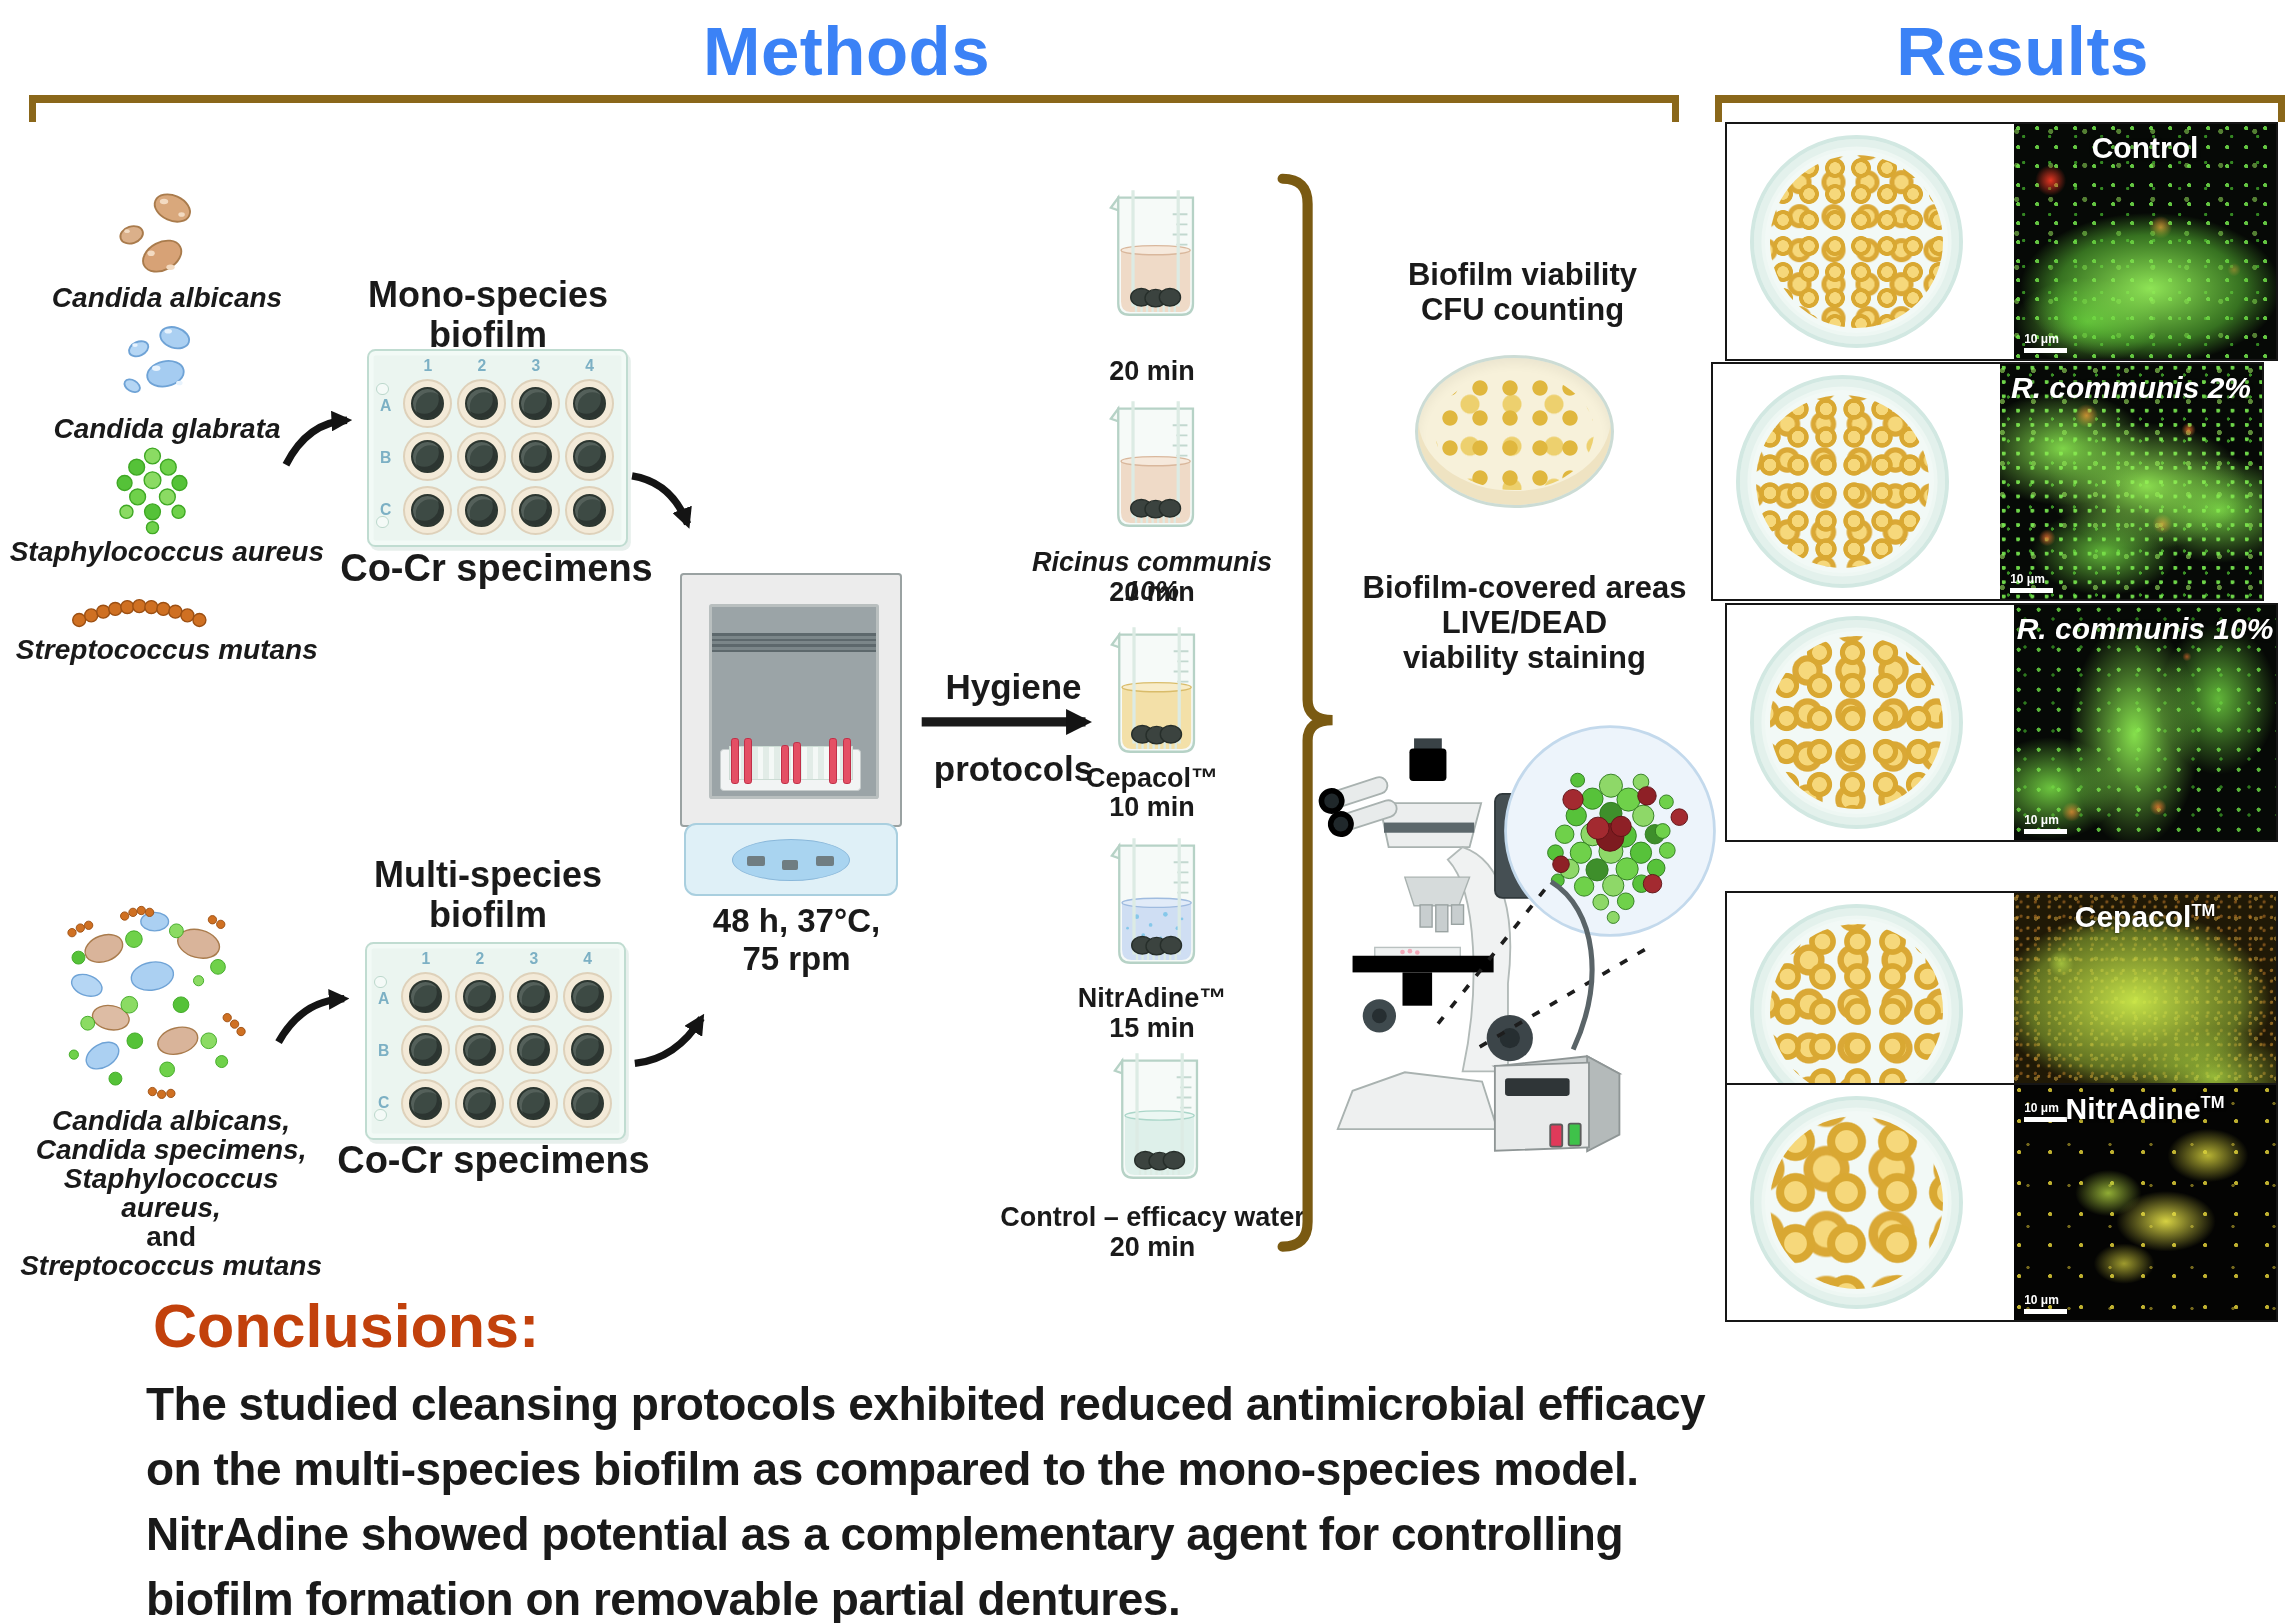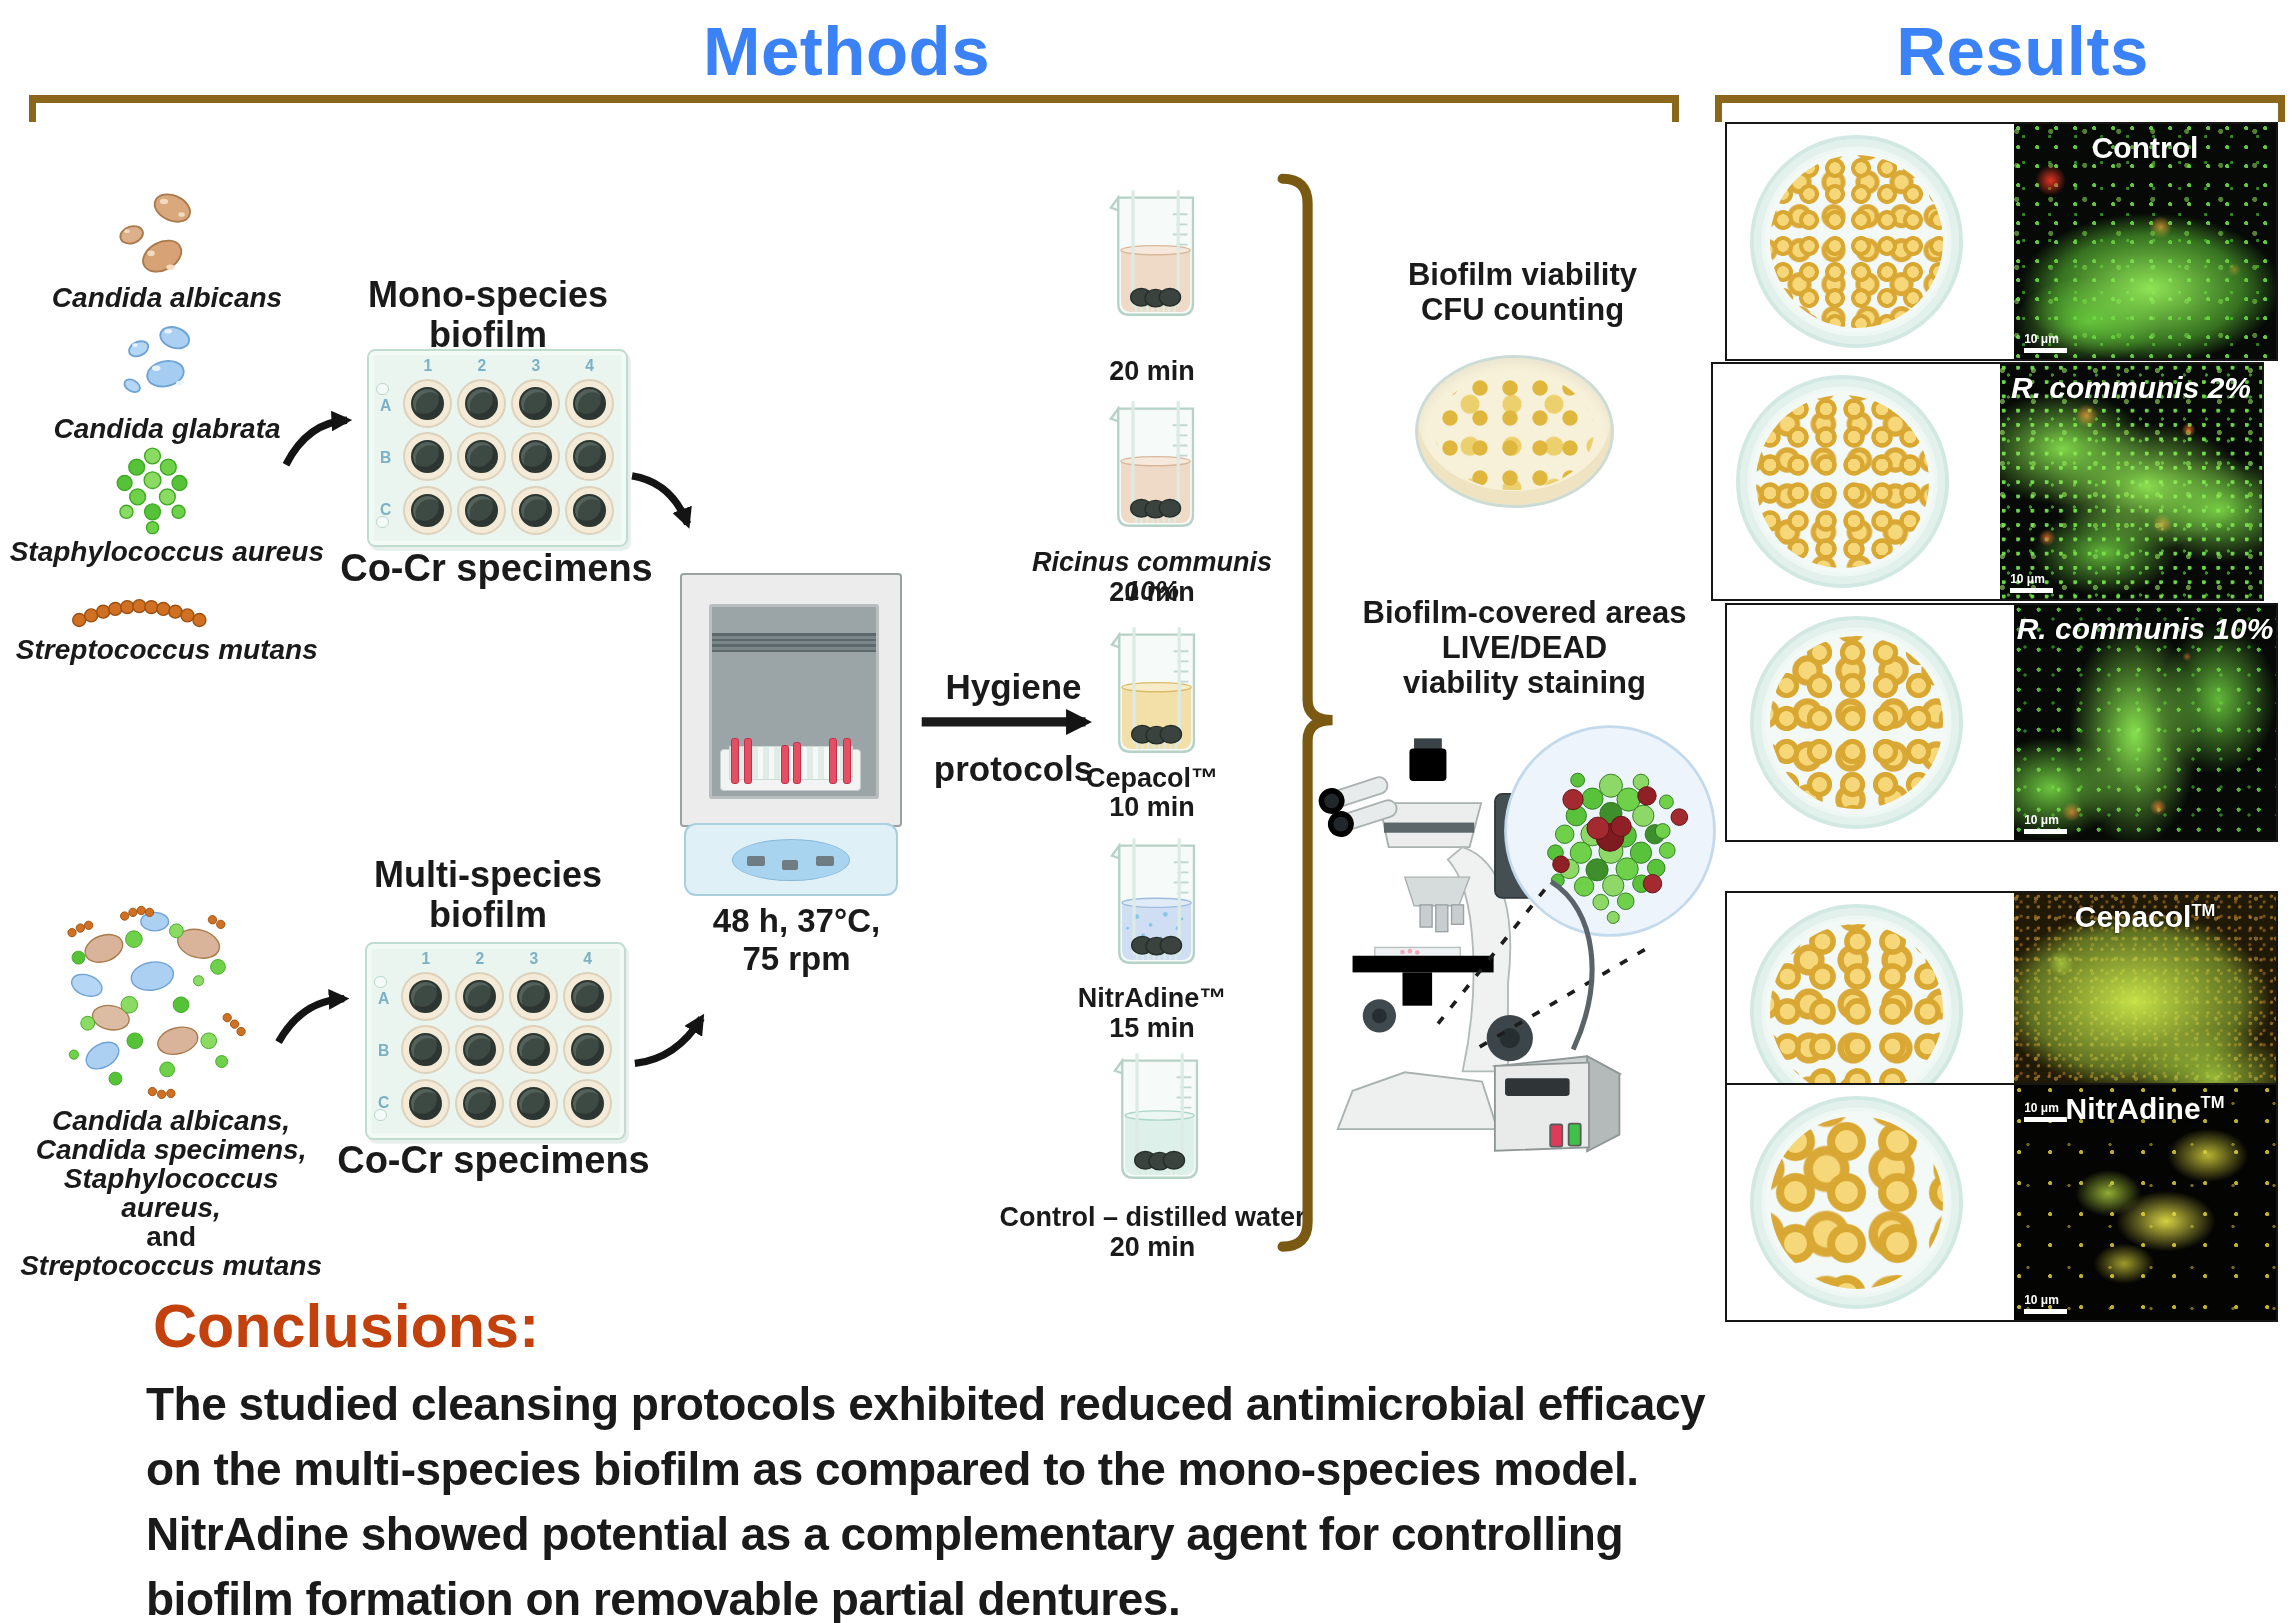--- a/index.html
+++ b/index.html
@@ -440,28 +440,28 @@
         <rect x="148" y="268" width="5" height="16"></rect>
         <rect x="160" y="268" width="5" height="16"></rect>
         <rect x="172" y="268" width="5" height="16"></rect>
       </g>
     <g fill="#3b433f" stroke="#262e2a" stroke-width="3">
         <ellipse cx="102" cy="252" rx="23" ry="19"></ellipse>
         <ellipse cx="133" cy="254" rx="23" ry="19"></ellipse>
         <ellipse cx="164" cy="252" rx="23" ry="19"></ellipse>
       </g>
   </svg>
-  <div class="abs bk-label ctr" style="left:986px;top:1203px;width:333px;">Control – distilled water</div>
+  <div class="abs bk-label ctr" style="left:986px;top:1203px;width:333px;">Control – efficacy water</div>
   <div class="abs bk-label ctr" style="left:986px;top:1233px;width:333px;">20 min</div>
 
   <div class="abs assay-label ctr pre" style="left:1370px;top:257px;width:305px;">Biofilm viability
 CFU counting</div>
   <div class="abs cfu-dish" style="left:1415px;top:355px;"></div>
 
-  <div class="abs assay-label ctr pre" style="left:1337px;top:595px;width:375px;">Biofilm-covered areas
+  <div class="abs assay-label ctr pre" style="left:1337px;top:570px;width:375px;">Biofilm-covered areas
 LIVE/DEAD
 viability staining</div>
 
   <svg class="abs" style="left:1310px;top:738px;" width="259" height="417" viewBox="0 0 560 900">
     <rect x="225" y="0" width="60" height="28" fill="#394246"></rect>
     <rect x="215" y="22" width="80" height="70" rx="8" fill="#47525
 6"></rect>
     <path d="M150,140 L370,140 L345,235 L170,235 Z" fill="#eceeee" stroke="#a9b2b0" stroke-width="4"></path>
     <rect x="160" y="182" width="195" height="22" fill="#5c676b"></rect>
     <g transform="rotate(-18 100 118)">

